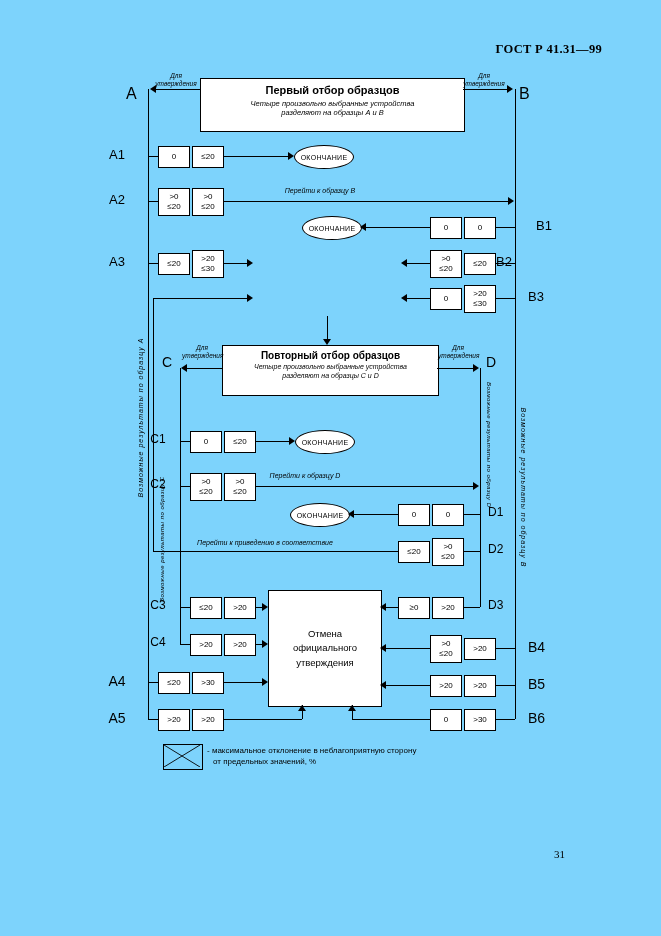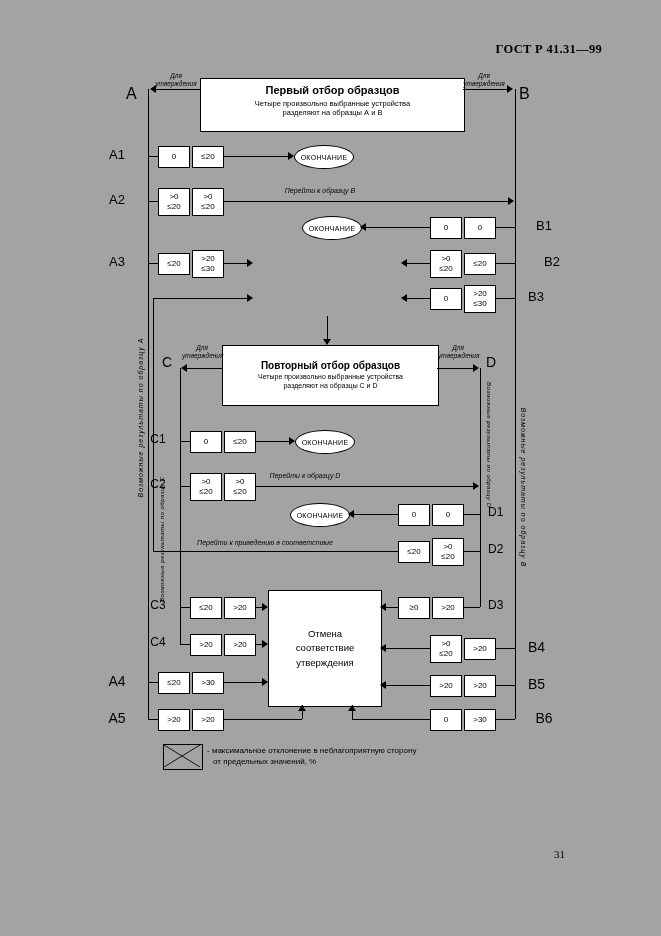--- a/index.html
+++ b/index.html
@@ -1,36 +1,36 @@
 <!DOCTYPE html>
 <html><head>
 <meta charset="utf-8">
 <style>
   html,body{margin:0;padding:0;background:#fff}
-  #page{position:relative;width:661px;height:936px;background:#a3a3a3;font-family:"Liberation Sans",sans-serif;color:#000;overflow:hidden}
+  #page{position:relative;width:661px;height:936px;background:#7dd3fc;font-family:"Liberation Sans",sans-serif;color:#000;overflow:hidden}
   .serif{font-family:"Liberation Serif",serif}
   #doc-header{position:absolute;top:42px;right:59px;font-size:12.5px;font-weight:bold;letter-spacing:.3px}
   #caption{position:absolute;top:792px;left:0;width:100%;text-align:center;font-size:10px}
   #pagenum{position:absolute;top:848px;left:554px;font-size:11px}
   .ln{position:absolute;background:#000}
   .arr{position:absolute;width:0;height:0}
   .arr-r{border-top:4px solid transparent;border-bottom:4px solid transparent;border-left:6px solid #000}
   .arr-l{border-top:4px solid transparent;border-bottom:4px solid transparent;border-right:6px solid #000}
   .arr-u{border-left:4px solid transparent;border-right:4px solid transparent;border-bottom:6px solid #000}
   .arr-d{border-left:4px solid transparent;border-right:4px solid transparent;border-top:6px solid #000}
   .bigbox{position:absolute;border:1px solid #000;background:#fff;text-align:center}
   .bb-title{font-weight:bold}
-  .bb-sub{}
+  .bb-sub{font-style:italic}
   #box-first{left:200px;top:78px;width:263px;height:47px;padding-top:5px}
   #box-first .bb-title{font-size:11px;margin-bottom:3px}
   #box-first .bb-sub{font-size:7.5px;line-height:1.25}
   #box-compliance{left:253px;top:250px;width:148px;height:66px;padding-top:4px}
   #box-compliance .bb-title{font-size:8px;margin-bottom:2px}
   #box-compliance .bb-sub{font-size:6.5px;line-height:1.3}
-  #box-repeat{left:222px;top:345px;width:215px;height:45px;padding-top:14px}
+  #box-repeat{left:222px;top:345px;width:215px;height:45px;padding-top:4px}
   #box-repeat .bb-title{font-size:10px;margin-bottom:2px}
   #box-repeat .bb-sub{font-size:7px;line-height:1.25}
   #box-cancel{left:268px;top:590px;width:112px;height:115px;display:flex;flex-direction:column;justify-content:center;font-size:9.5px;line-height:1.5}
   .ellipse{position:absolute;width:58px;height:22px;border:1px solid #000;border-radius:50%;display:flex;align-items:center;justify-content:center;font-size:7px;background:#fff;letter-spacing:.3px}
   .letter{position:absolute}
   .note{position:absolute;font-style:italic;font-size:7px;line-height:1.2;text-align:center}
   .note-sm{font-size:6.5px}
   .vtext{position:absolute;font-style:italic;font-size:7px;letter-spacing:1px;text-align:center;white-space:nowrap}
   .vtext-sm{font-size:6px;letter-spacing:.5px}
   .rowlab{position:absolute}
@@ -54,21 +54,21 @@
 
 
   <div class="bigbox" id="box-repeat">
     <div class="bb-title">Повторный отбор образцов</div>
     <div class="bb-sub">Четыре произвольно выбранные устройства</div>
     <div class="bb-sub">разделяют на образцы С и D</div>
   </div>
 
   <div class="bigbox" id="box-cancel">
     <div>Отмена</div>
-    <div>соответствие</div>
+    <div>официального</div>
     <div>утверждения</div>
   </div>
 
   <div class="ellipse" style="left:294px;top:145px">ОКОНЧАНИЕ</div>
   <div class="ellipse" style="left:302px;top:216px">ОКОНЧАНИЕ</div>
   <div class="ellipse" style="left:295px;top:430px">ОКОНЧАНИЕ</div>
   <div class="ellipse" style="left:290px;top:503px">ОКОНЧАНИЕ</div>
 
   <div class="letter" style="left:126px;top:85px;font-size:16px">A</div>
   <div class="letter" style="left:519px;top:85px;font-size:16px">B</div>
@@ -208,21 +208,21 @@
       <div class="vbox" style="left: 192px; top: 709px; width: 30px; height: 20px;">
         <div>&gt;20</div>
       </div>
       <div class="rowlab" style="left: 528px; top: 218px; width: 32px; text-align: center; font-size: 13px;">B1</div>
       <div class="vbox" style="left: 430px; top: 217px; width: 30px; height: 20px;">
         <div>0</div>
       </div>
       <div class="vbox" style="left: 464px; top: 217px; width: 30px; height: 20px;">
         <div>0</div>
       </div>
-      <div class="rowlab" style="left: 528px; top: 254px; width: 32px; text-align: right; font-size: 13px;">B2</div>
+      <div class="rowlab" style="left: 496px; top: 254px; width: 32px; text-align: left; font-size: 13px;">B2</div>
       <div class="vbox" style="left: 430px; top: 250px; width: 30px; height: 26px;">
         <div>&gt;0</div>
         <div>≤20</div>
       </div>
       <div class="vbox" style="left: 464px; top: 253px; width: 30px; height: 20px;">
         <div>≤20</div>
       </div>
       <div class="rowlab" style="left: 528px; top: 289px; width: 32px; text-align: left; font-size: 13px;">B3</div>
       <div class="vbox" style="left: 430px; top: 288px; width: 30px; height: 20px;">
         <div>0</div>
@@ -239,21 +239,21 @@
       <div class="vbox" style="left: 464px; top: 638px; width: 30px; height: 20px;">
         <div>&gt;20</div>
       </div>
       <div class="rowlab" style="left: 528px; top: 676px; width: 32px; text-align: left; font-size: 14px;">B5</div>
       <div class="vbox" style="left: 430px; top: 675px; width: 30px; height: 20px;">
         <div>&gt;20</div>
       </div>
       <div class="vbox" style="left: 464px; top: 675px; width: 30px; height: 20px;">
         <div>&gt;20</div>
       </div>
-      <div class="rowlab" style="left: 528px; top: 710px; width: 32px; text-align: center; font-size: 14px;">B6</div>
+      <div class="rowlab" style="left: 528px; top: 710px; width: 32px; text-align: left; font-size: 14px;">B6</div>
       <div class="vbox" style="left: 430px; top: 709px; width: 30px; height: 20px;">
         <div>0</div>
       </div>
       <div class="vbox" style="left: 464px; top: 709px; width: 30px; height: 20px;">
         <div>&gt;30</div>
       </div>
       <div class="rowlab" style="left: 142px; top: 432px; width: 32px; text-align: center; font-size: 12px;">C1</div>
       <div class="vbox" style="left: 190px; top: 431px; width: 30px; height: 20px;">
         <div>0</div>
       </div>

